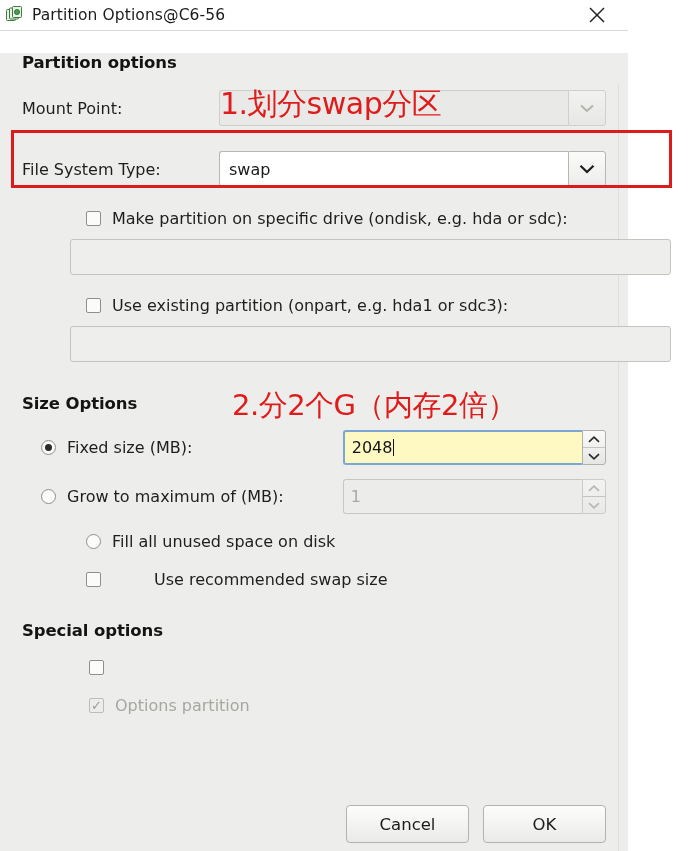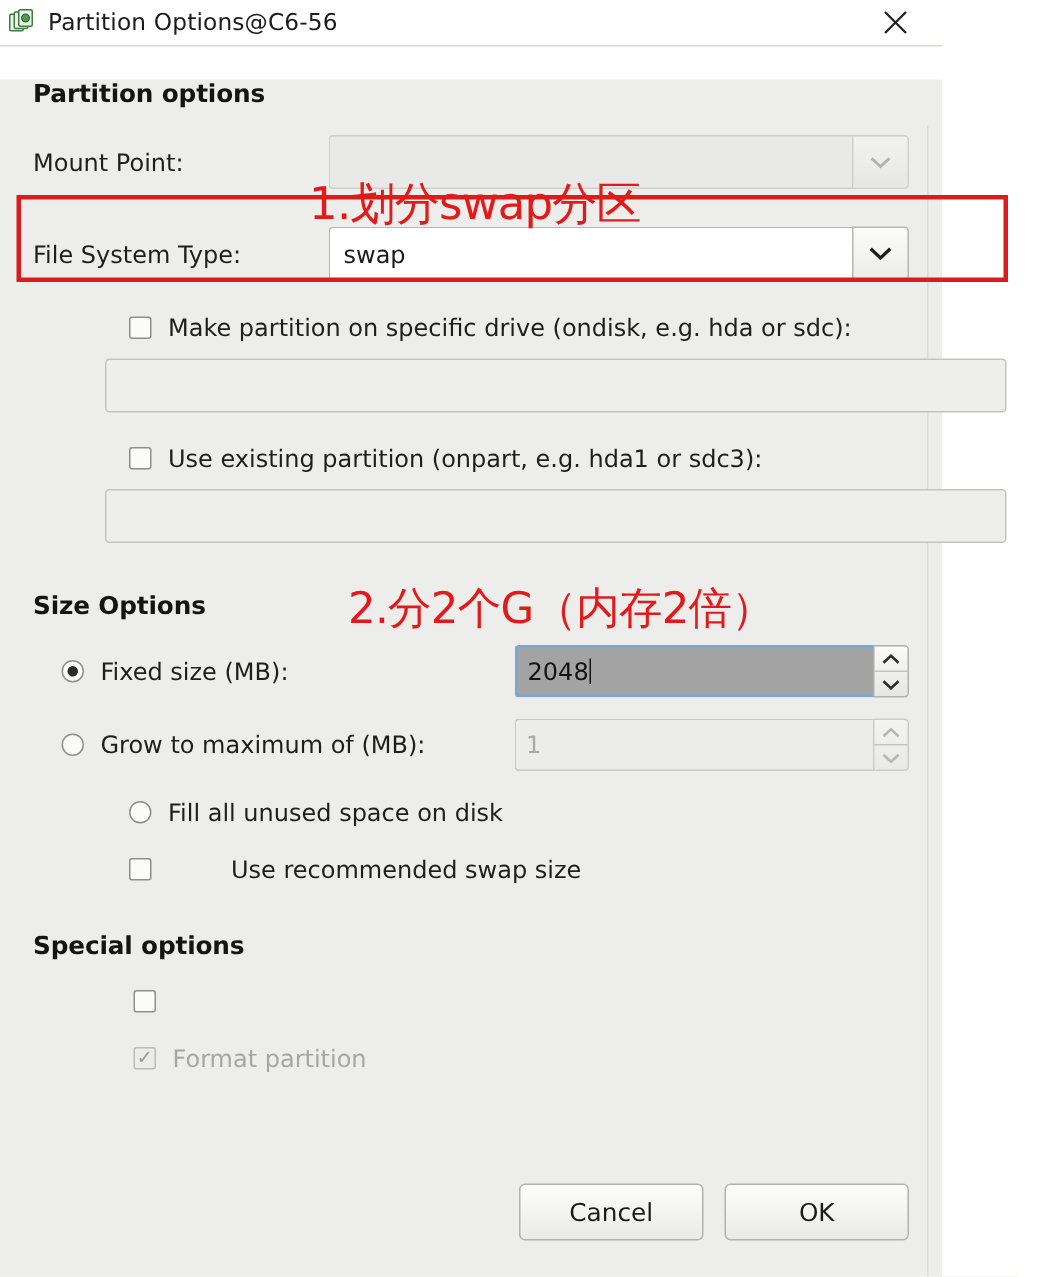--- a/index.html
+++ b/index.html
@@ -204,21 +204,21 @@
 
   
   .spin {
     display: flex;
     align-items: stretch;
     height: 35px;
     width: 296px;
   }
   .spin .sp-entry {
     flex: 1 1 auto;
-    background: #a3a3a3;
+    background: #fef9c3;
     border: 2px solid #7aa7d4;
     border-right: none;
     border-radius: 3px 0 0 3px;
     display: flex;
     align-items: center;
     padding-left: 7px;
     font-size: 16px;
     color: #141414;
     box-sizing: border-box;
     position: relative;
@@ -258,21 +258,21 @@
   }
   .spin.disabled .sp-btns {
     border-color: #cbcbc7;
     background: linear-gradient(#f3f3f1, #e9e9e7);
   }
 
   
   .btnrow {
     position: absolute;
     right: 22px;
-    bottom: 37px;
+    bottom: 21px;
     display: flex;
     gap: 14px;
   }
   .btn {
     width: 123px;
     height: 38px;
     border: 1px solid #b2b2ae;
     border-radius: 4px;
     background: linear-gradient(#fdfdfc, #eaeae8);
     font-size: 16.5px;
@@ -286,25 +286,24 @@
 
   
   .anno-text {
     position: absolute;
     color: #e01b1b;
     font-family: "DejaVu Sans", "Liberation Sans", sans-serif;
     white-space: nowrap;
     pointer-events: none;
   }
   #anno1 {
-    left: 206px;
+    left: 220px;
     top: 84px;
     font-size: 30px;
     letter-spacing: -0.5px;
-    margin-top: 32px;
   }
   #anno2 {
     left: 232px;
     top: 386px;
     font-size: 29px;
     letter-spacing: -0.5px;
   }
   .anno-box {
     position: absolute;
     border: 3px solid #dc1c1c;
@@ -455,21 +454,21 @@
       <div class="section-title" style="margin-top:32px;">Special options</div>
 
       <div class="check-row" style="margin-top:20px; margin-left:22px;">
         <span class="cbox"></span>
       </div>
 
       <div class="check-row" style="margin-top:21px; margin-left:22px;">
         <span class="cbox disabled">
           <span class="tick">✓</span>
         </span>
-        <span class="opt-label disabled">Format partition</span>
+        <span class="opt-label disabled">Options partition</span>
       </div>
 
       <div class="btnrow">
         <div class="btn">Cancel</div>
         <div class="btn">OK</div>
       </div>
 
     </div>
   </div>
 

